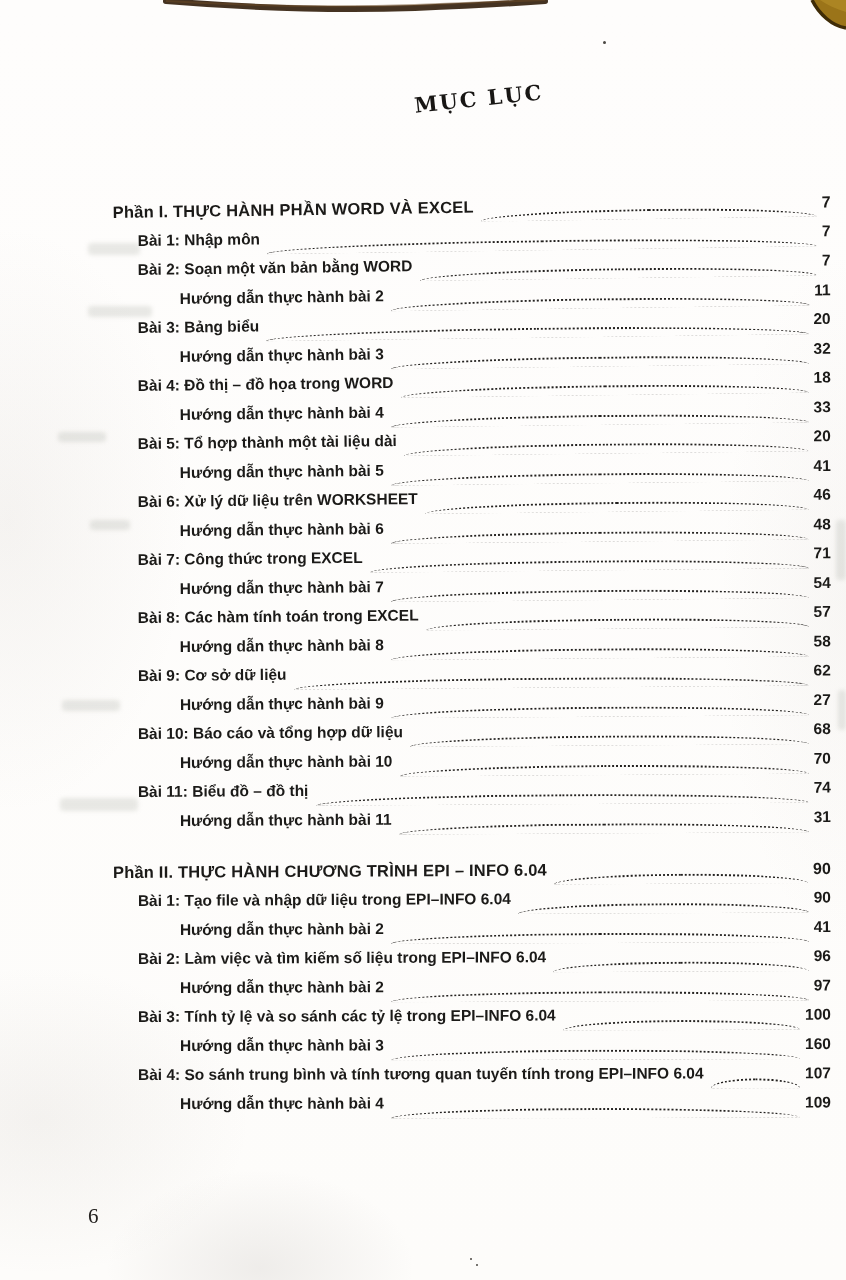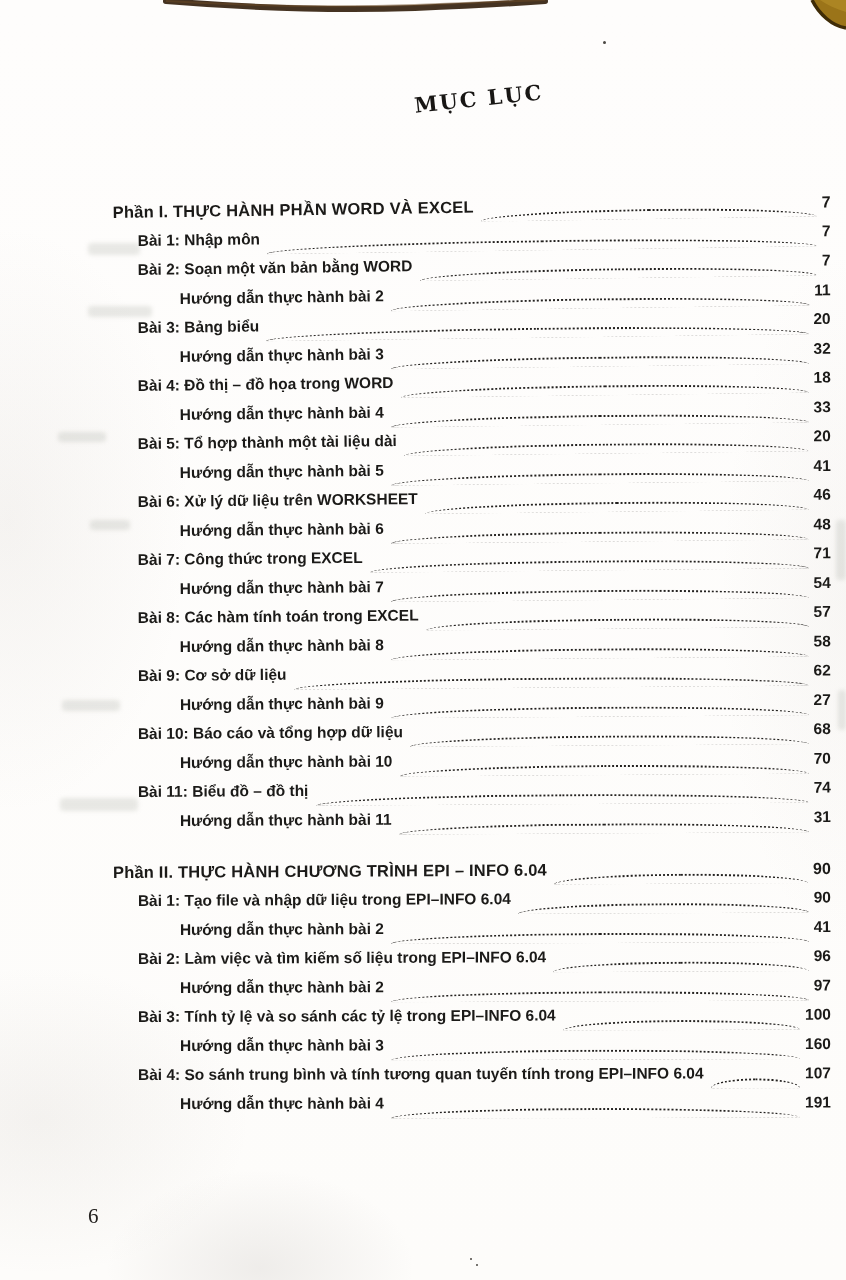--- a/index.html
+++ b/index.html
@@ -224,18 +224,18 @@
         <span class="pg">160</span>
       </div>
       <div class="toc-row lv1" style="transform: rotate(-0.154deg);">
         <span class="lbl">Bài 4: So sánh trung bình và tính tương quan tuyến tính trong EPI–INFO 6.04</span>
         <span class="leader"></span>
         <span class="pg">107</span>
       </div>
       <div class="toc-row lv2" style="transform: rotate(-0.13deg);">
         <span class="lbl">Hướng dẫn thực hành bài 4</span>
         <span class="leader"></span>
-        <span class="pg">191</span>
+        <span class="pg">109</span>
       </div>
     </div>
 
   <div class="folio">6</div>
 </div>
 
 </body></html>

